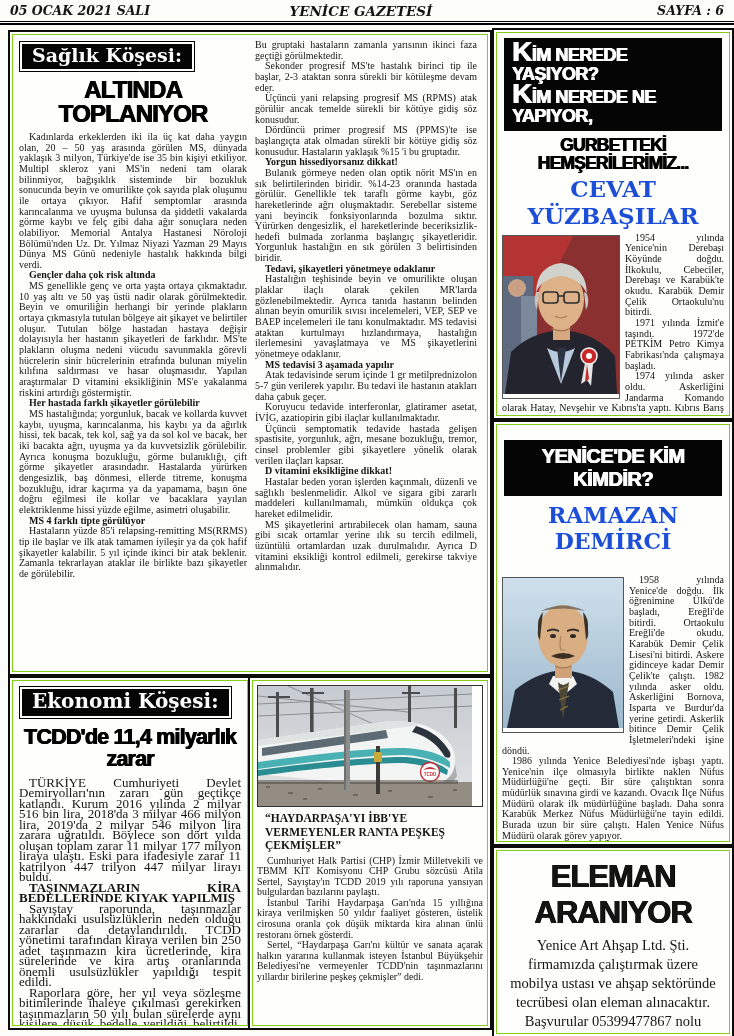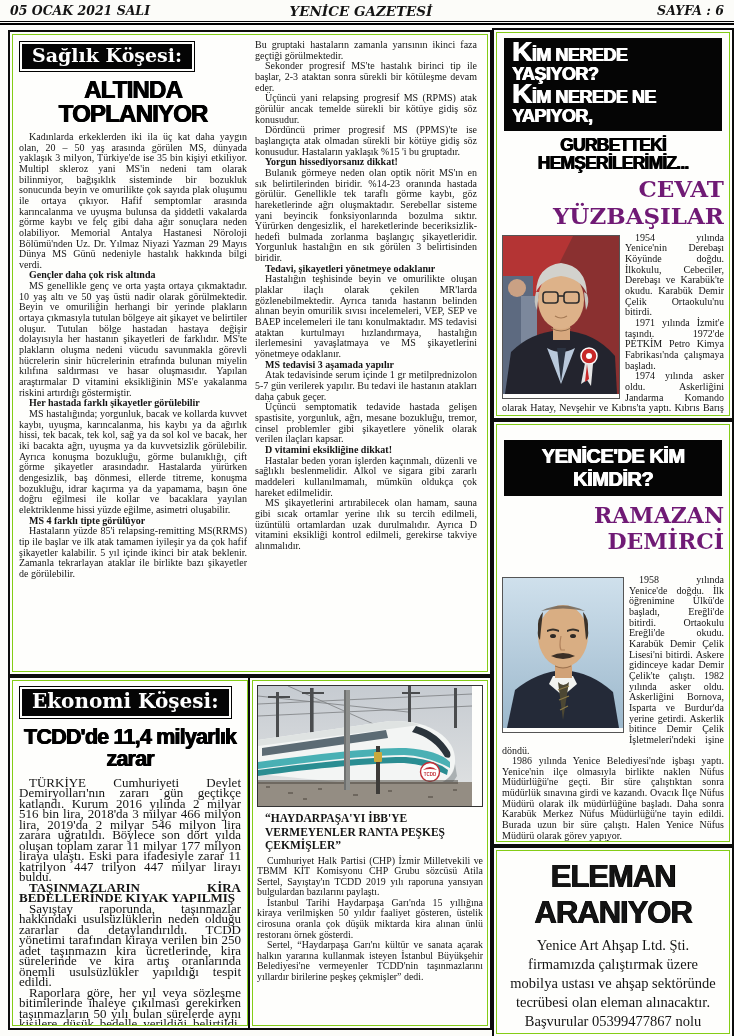--- a/index.html
+++ b/index.html
@@ -30,21 +30,21 @@
   .bt{font-size:10px;line-height:10.65px;text-align:justify;}
   .bt-p{margin:0;text-indent:10px;}
   .bt-noindent{text-indent:0;}
   .bt-sub{margin:0;text-indent:10px;font-weight:bold;}
   
   .ms-col{position:absolute;top:5px;bottom:5px;overflow:hidden;}
   
   .bar{background:#050505;color:#fff;margin:2px 2px 6px 2px;padding:4px 6px 5px 8px;}
   .bar-line{line-height:19px;font-size:18px;}
   .bar-line::first-letter{font-size:28px;}
-  .name-serif{font-family:"DejaVu Serif",serif;font-weight:bold;text-align:right;color:#701a75;}
+  .name-serif{font-family:"DejaVu Serif",serif;font-weight:bold;text-align:center;color:#1d4ed8;}
   .portrait{float:left;margin:2px 5px 2px 0;border:1px solid #555;}
   .caption-title{font-weight:bold;font-size:11.5px;line-height:13.5px;margin:5px 0 3px 0;
                  padding-left:8px;text-align:left;}
   .photo-frame{border:1px solid #333;line-height:0;}
   .job-title{text-align:center;font-size:31px;letter-spacing:-1px;margin-top:4px;}
   .job-body{font-size:14.5px;line-height:19px;text-align:center;margin-top:5px;padding:0 4px;}
   .clearfix::after{content:"";display:block;clear:both;}
 </style>
 </head>
 <body>
@@ -80,20 +80,21 @@
           <p class="bt-p bt-noindent">Bu gruptaki hastaların zamanla yarısının ikinci faza geçtiği görülmektedir.</p>
           <p class="bt-p">Sekonder progresif MS'te hastalık birinci tip ile başlar, 2-3 ataktan sonra sürekli bir kötüleşme devam eder.</p>
           <p class="bt-p">Üçüncü yani relapsing progresif MS (RPMS) atak görülür ancak temelde sürekli bir kötüye gidiş söz konusudur.</p>
           <p class="bt-p">Dördüncü primer progresif MS (PPMS)'te ise başlangıçta atak olmadan sürekli bir kötüye gidiş söz konusudur. Hastaların yaklaşık %15 'i bu gruptadır.</p>
           <p class="bt-sub">Yorgun hissediyorsanız dikkat!</p>
           <p class="bt-p">Bulanık görmeye neden olan optik nörit MS'ın en sık belirtilerinden biridir. %14-23 oranında hastada görülür. Genellikle tek taraflı görme kaybı, göz hareketlerinde ağrı oluşmaktadır. Serebellar sisteme yani beyincik fonksiyonlarında bozulma sıktır. Yürürken dengesizlik, el hareketlerinde beceriksizlik-hedefi bulmada zorlanma başlangıç şikayetleridir. Yorgunluk hastalığın en sık görülen 3 belirtisinden biridir.</p>
           <p class="bt-sub">Tedavi, şikayetleri yönetmeye odaklanır</p>
           <p class="bt-p">Hastalığın teşhisinde beyin ve omurilikte oluşan plaklar ilaçlı olarak çekilen MR'larda gözlenebilmektedir. Ayrıca tanıda hastanın belinden alınan beyin omurilik sıvısı incelemeleri, VEP, SEP ve BAEP incelemeleri ile tanı konulmaktadır. MS tedavisi ataktan kurtulmayı hızlandırmaya, hastalığın ilerlemesini yavaşlatmaya ve MS şikayetlerini yönetmeye odaklanır.</p>
           <p class="bt-sub">MS tedavisi 3 aşamada yapılır</p>
           <p class="bt-p">Atak tedavisinde serum içinde 1 gr metilprednizolon 5-7 gün verilerek yapılır. Bu tedavi ile hastanın atakları daha çabuk geçer.</p>
+          <p class="bt-p">Koruyucu tedavide interferonlar, glatiramer asetat, İVİG, azatiopirin gibi ilaçlar kullanılmaktadır.</p>
           <p class="bt-p">Üçüncü semptomatik tedavide hastada gelişen spastisite, yorgunluk, ağrı, mesane bozukluğu, tremor, cinsel problemler gibi şikayetlere yönelik olarak verilen ilaçları kapsar.</p>
           <p class="bt-sub">D vitamini eksikliğine dikkat!</p>
           <p class="bt-p">Hastalar beden yoran işlerden kaçınmalı, düzenli ve sağlıklı beslenmelidir. Alkol ve sigara gibi zararlı maddeleri kullanılmamalı, mümkün oldukça çok hareket edilmelidir.</p>
           <p class="bt-p">MS şikayetlerini artırabilecek olan hamam, sauna gibi sıcak ortamlar yerine ılık su tercih edilmeli, üzüntülü ortamlardan uzak durulmalıdır. Ayrıca D vitamini eksikliği kontrol edilmeli, gerekirse takviye alınmalıdır.</p>
         </div>
     </div>
   </div>
 
   <div class="box" style="left:8px;top:676px;width:236px;height:346px;">
     <div class="box-in">

